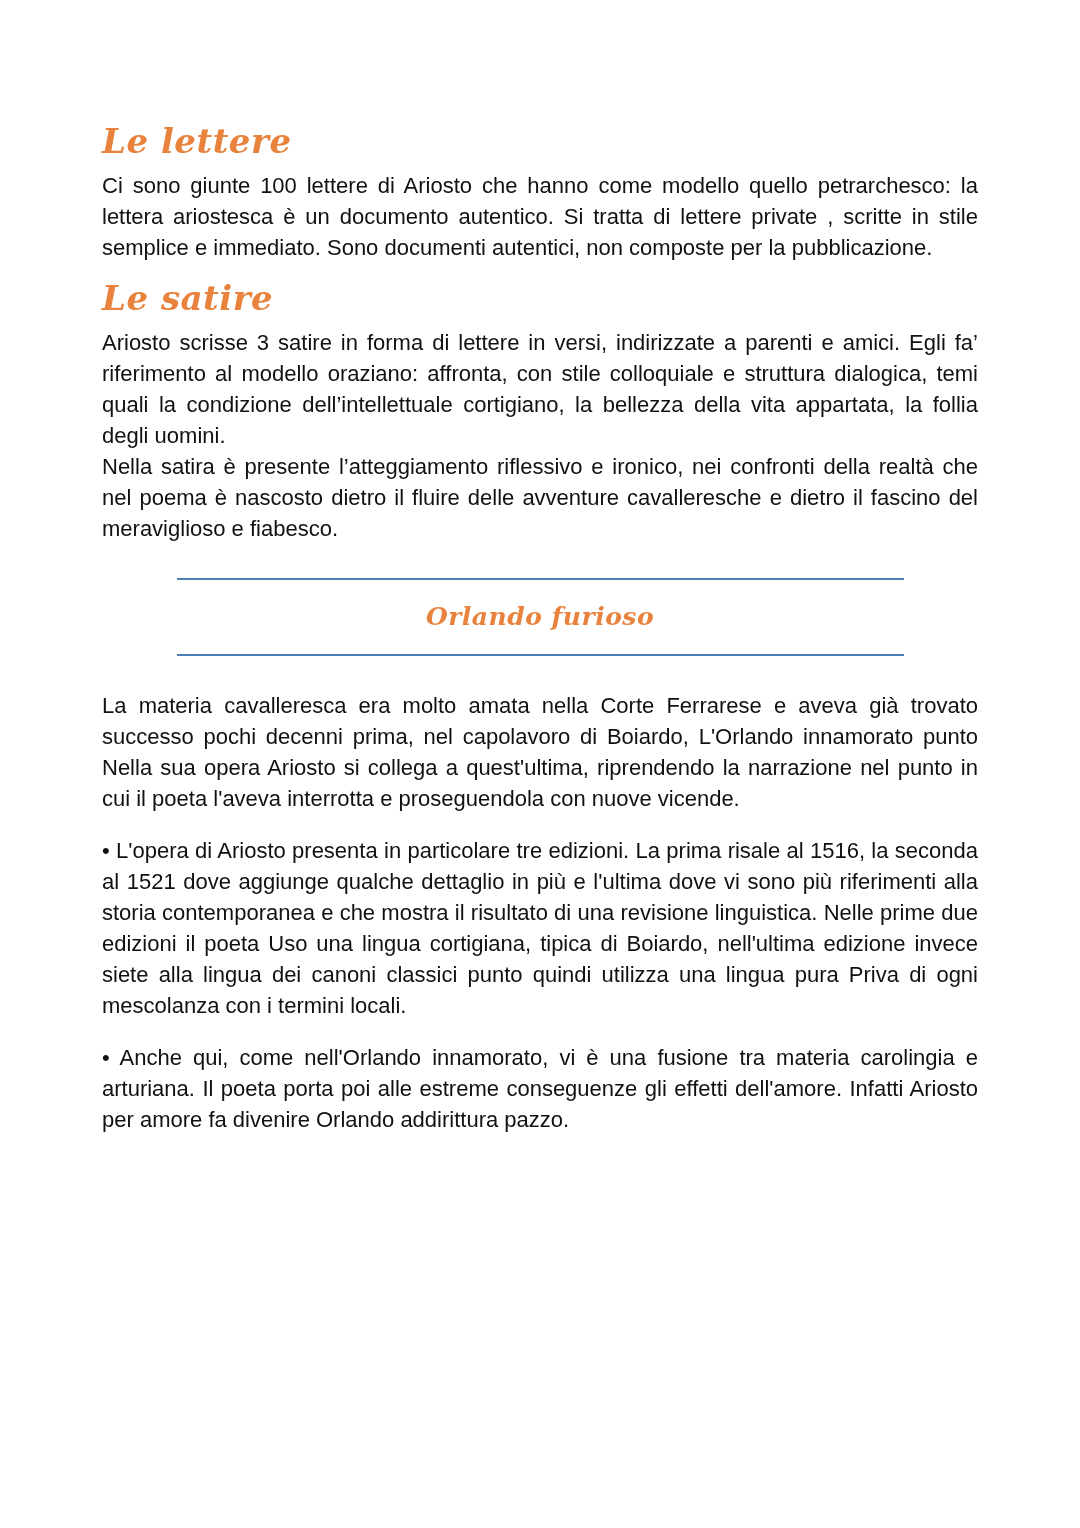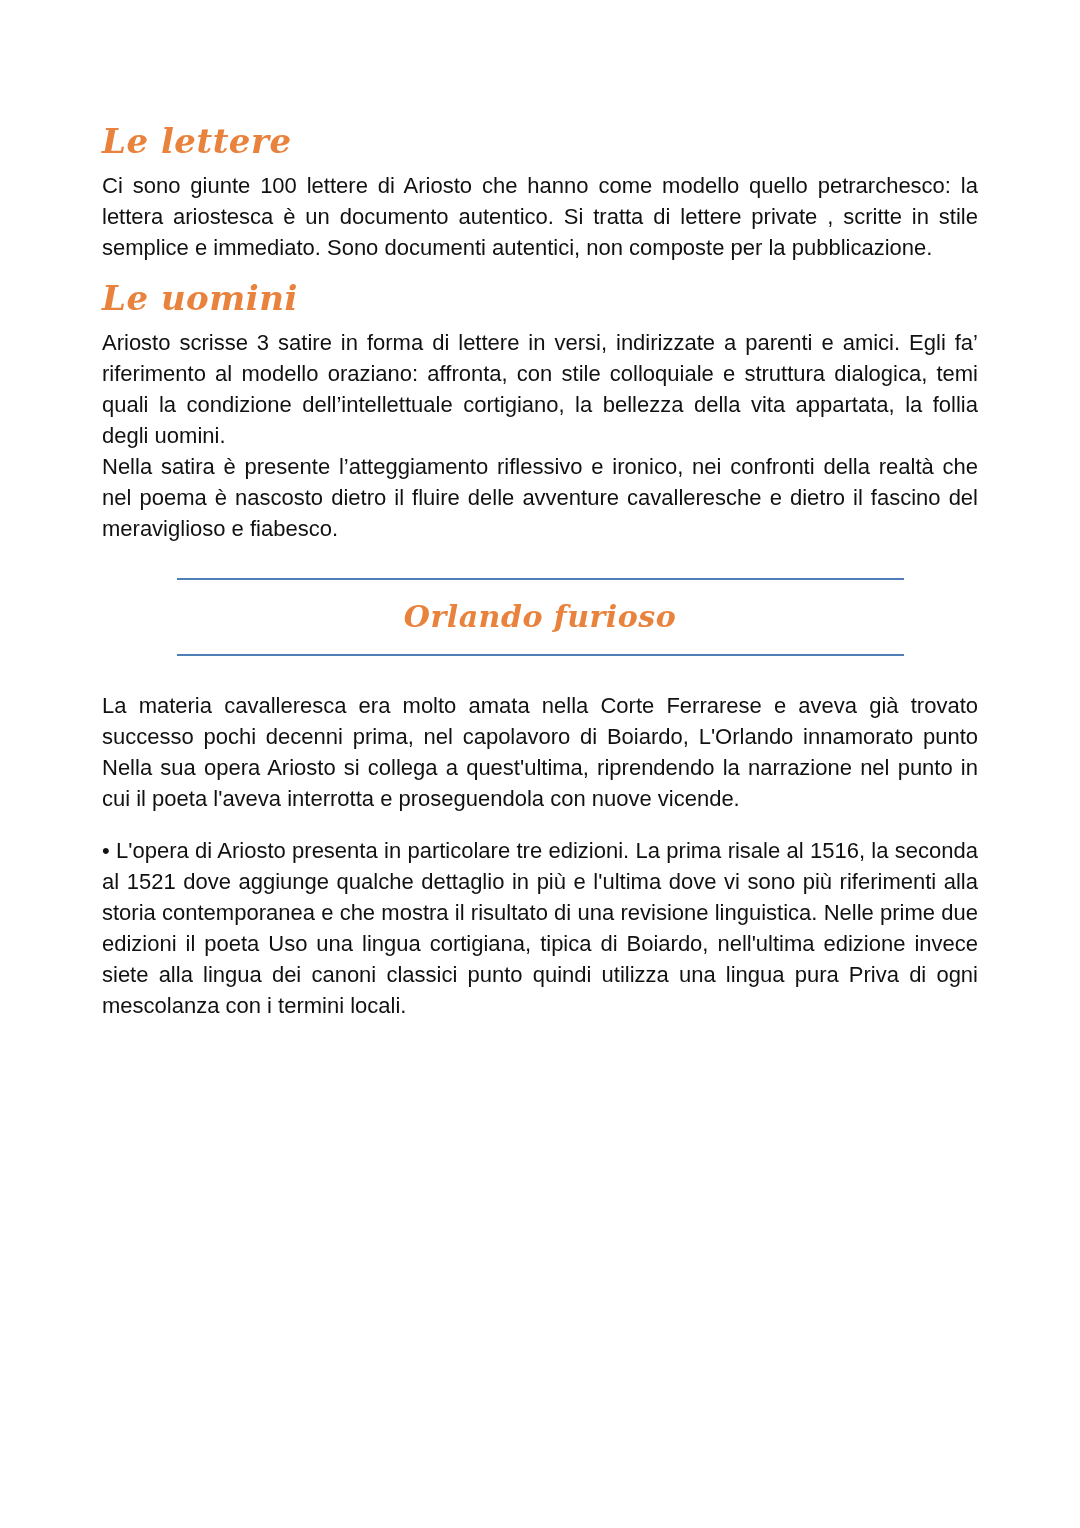--- a/index.html
+++ b/index.html
@@ -46,46 +46,47 @@
     border-top: 2px solid var(--rule, #4e80b7);
     border-bottom: 2px solid var(--rule, #4e80b7);
     padding: 9px 0;
   }
 
   .main-title {
     font-family: "DejaVu Serif", serif;
     font-style: italic;
     font-weight: 700;
     color: var(--accent, #e8823c);
-    font-size: 30px;
+    font-size: 25px;
     line-height: 56px;
     text-align: center;
     margin: 0;
     letter-spacing: 0.5px;
   }
 </style>
 </head>
 <body>
 
 <div class="page">
 
   <h2 class="script-heading first">Le lettere</h2>
 
   <p class="body-para">Ci sono giunte 100 lettere di Ariosto che hanno come modello quello petrarchesco: la lettera ariostesca è un documento autentico. Si tratta di lettere private , scritte in stile semplice e immediato. Sono documenti autentici, non composte per la pubblicazione.</p>
 
-  <h2 class="script-heading">Le uomini</h2>
+  <h2 class="script-heading">Le satire</h2>
 
   <p class="body-para">Ariosto scrisse 3 satire in forma di lettere in versi, indirizzate a parenti e amici. Egli fa’ riferimento al modello oraziano: affronta, con stile colloquiale e struttura dialogica, temi quali la condizione dell’intellettuale cortigiano, la bellezza della vita appartata, la follia degli uomini.</p>
 
   <p class="body-para">Nella satira è presente l’atteggiamento riflessivo e ironico, nei confronti della realtà che nel poema è nascosto dietro il fluire delle avventure cavalleresche e dietro il fascino del meraviglioso e fiabesco.</p>
 
   <div class="title-block">
     <h1 class="main-title">Orlando furioso</h1>
   </div>
 
   <p class="body-para para-gap">La materia cavalleresca era molto amata nella Corte Ferrarese e aveva già trovato successo pochi decenni prima, nel capolavoro di Boiardo, L'Orlando innamorato punto Nella sua opera Ariosto si collega a quest'ultima, riprendendo la narrazione nel punto in cui il poeta l'aveva interrotta e proseguendola con nuove vicende.</p>
 
   <p class="body-para para-gap">• L'opera di Ariosto presenta in particolare tre edizioni. La prima risale al 1516, la seconda al 1521 dove aggiunge qualche dettaglio in più e l'ultima dove vi sono più riferimenti alla storia contemporanea e che mostra il risultato di una revisione linguistica. Nelle prime due edizioni il poeta Uso una lingua cortigiana, tipica di Boiardo, nell'ultima edizione invece siete alla lingua dei canoni classici punto quindi utilizza una lingua pura Priva di ogni mescolanza con i termini locali.</p>
 
+  <p class="body-para para-gap">• Anche qui, come nell'Orlando innamorato, vi è una fusione tra materia carolingia e arturiana. Il poeta porta poi alle estreme conseguenze gli effetti dell'amore. Infatti Ariosto per amore fa divenire Orlando addirittura pazzo.</p>
 
 
 
 </div>
 
 </body></html>

